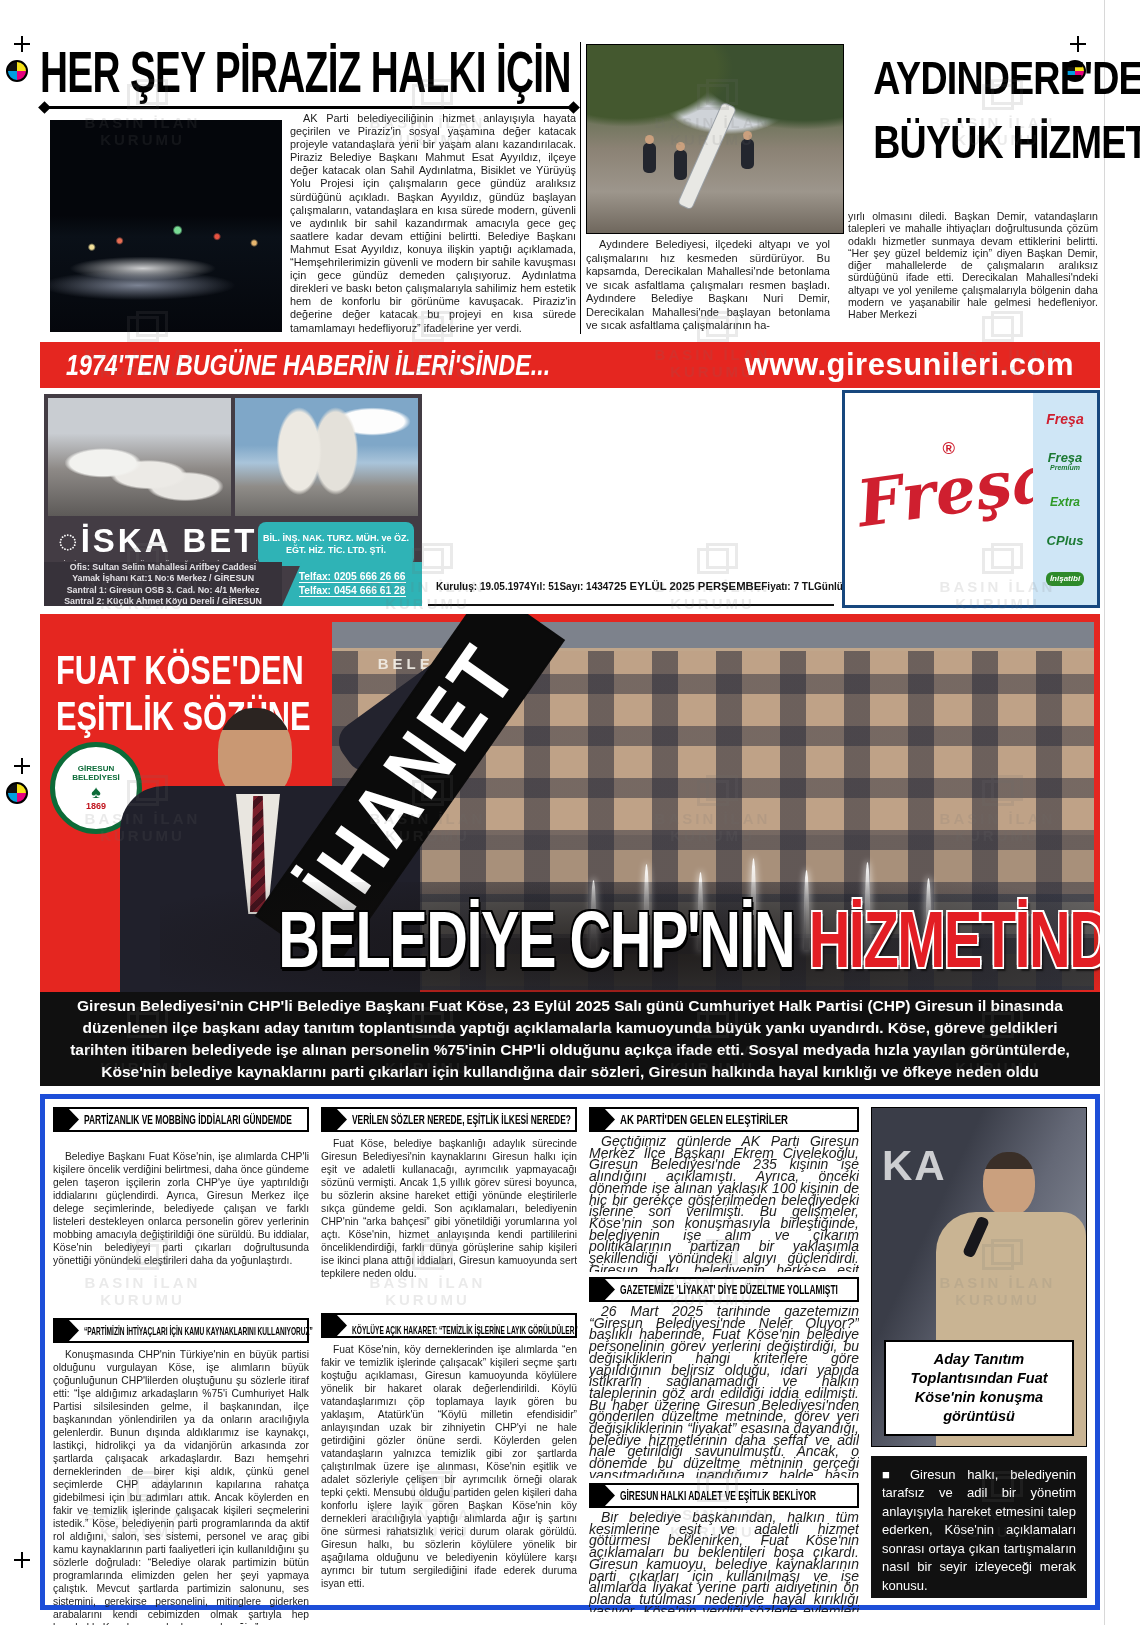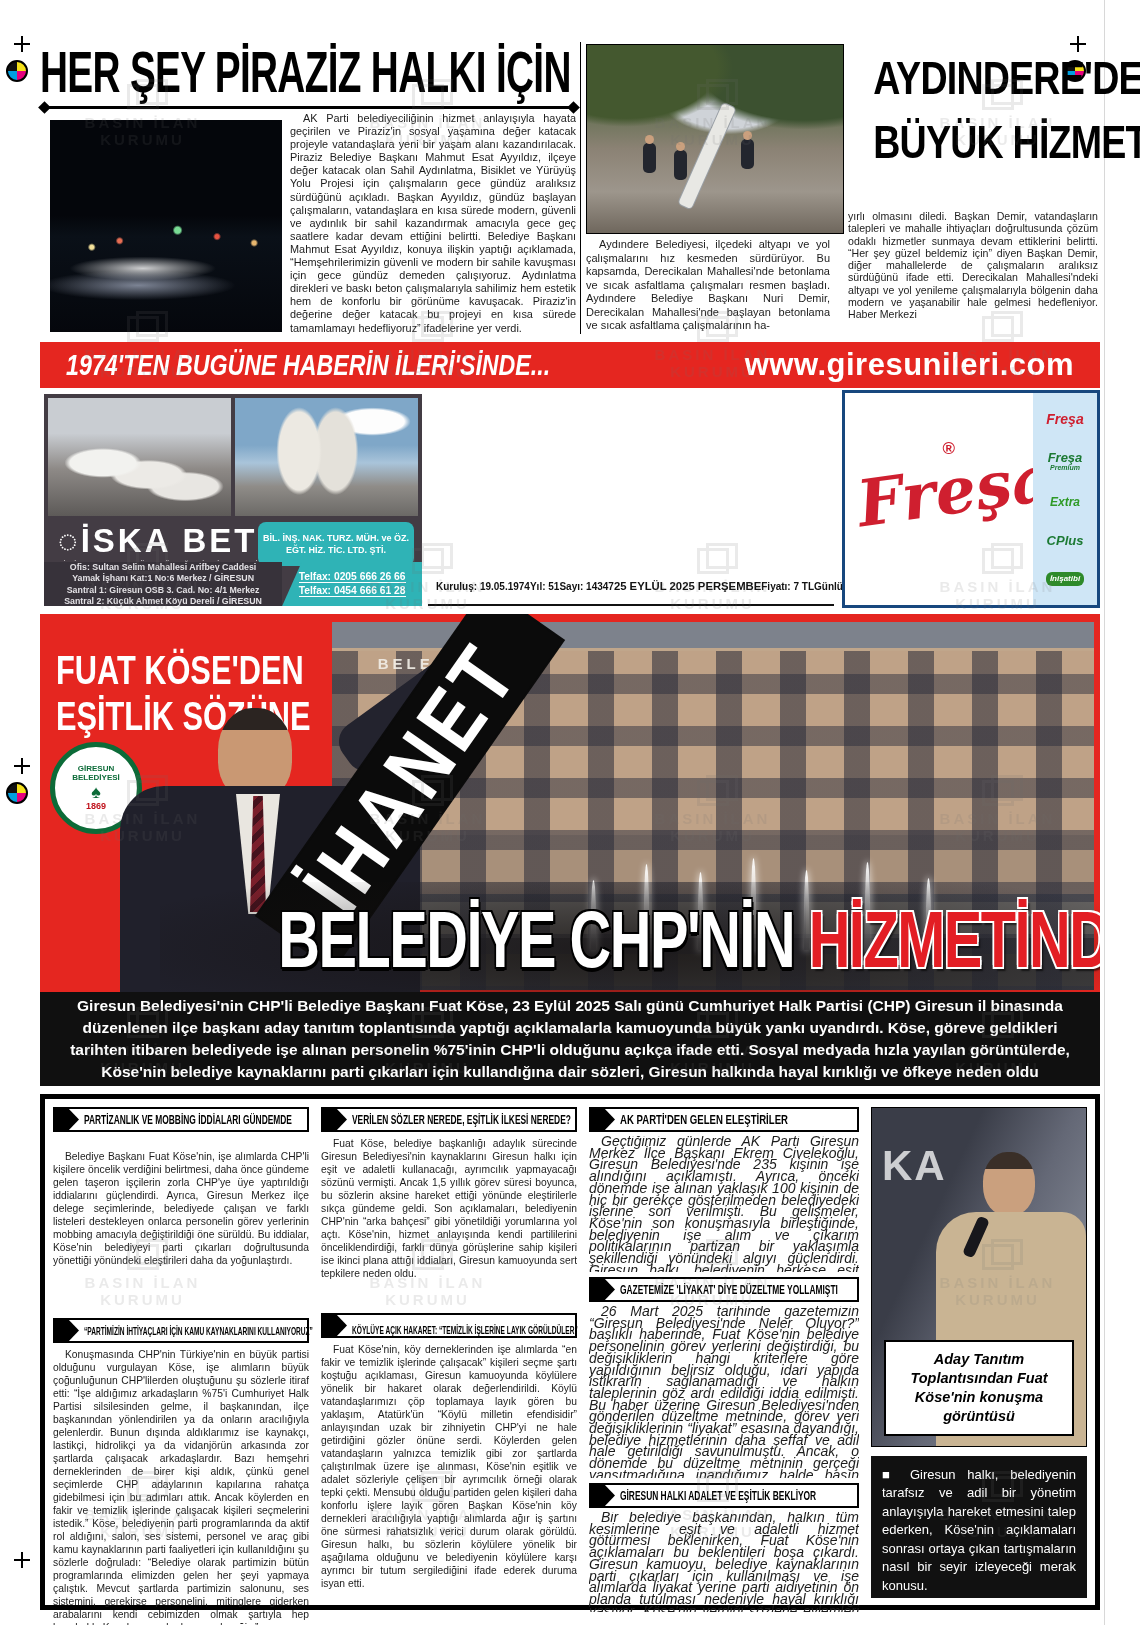--- a/index.html
+++ b/index.html
@@ -142,21 +142,21 @@
              clip-path:polygon(20% 0,80% 0,100% 100%,0 100%);}
   .fuat .arm{position:absolute;left:232px;top:6px;width:150px;height:52px;background:#23232e;
              transform:rotate(-36deg);border-radius:20px;}
   .fuat .cuff{position:absolute;left:344px;top:-26px;width:18px;height:34px;background:#e9e6e0;
               transform:rotate(-36deg);}
   .fuat .fist{position:absolute;left:356px;top:-52px;width:42px;height:40px;border-radius:46%;
               background:#c99873;box-shadow:inset 0 -6px 0 rgba(0,0,0,.18);}
   .fuat .watch{position:absolute;left:330px;top:-12px;width:12px;height:30px;background:#101014;
                transform:rotate(-36deg);border-radius:3px;}
   
-  .bottom{border:5px solid #000000;background:#fff;box-sizing:border-box;}
+  .bottom{border:5px solid #1d4ed8;background:#fff;box-sizing:border-box;}
   .colh{display:flex;align-items:center;border:2px solid #000;height:21px;background:#fff;}
   .colh::before{content:"";align-self:stretch;width:24px;background:#000;
                 clip-path:polygon(0 0,58% 0,100% 50%,58% 100%,0 100%);margin-right:5px;flex:none;}
   .colh b{font-size:12px;white-space:nowrap;display:inline-block;transform-origin:0 50%;}
   .cbody{color:#1c1c1c;text-align:justify;}
   .cbody p{margin:0 0 2px;text-indent:12px;}
   .c12{font-size:10.3px;line-height:13px;}
   .c3{font-size:14px;line-height:11.7px;font-style:italic;}
   
   .speaker{background:

